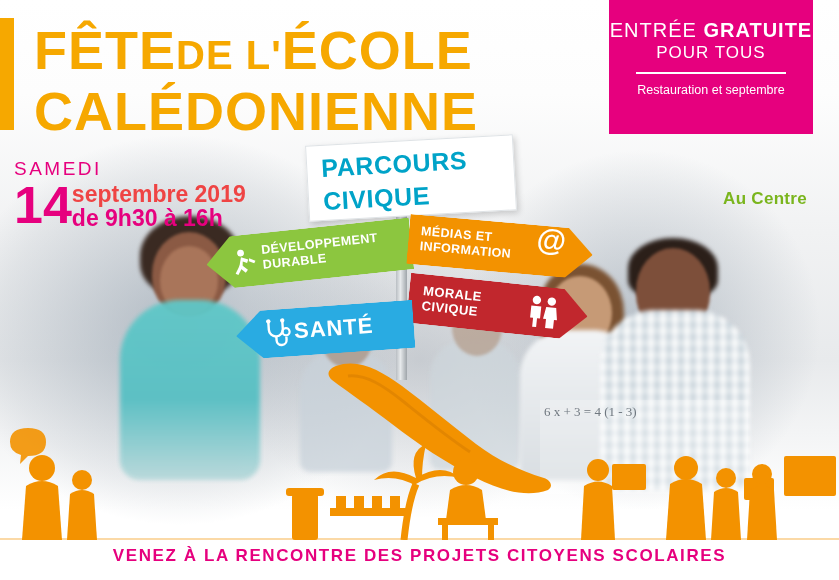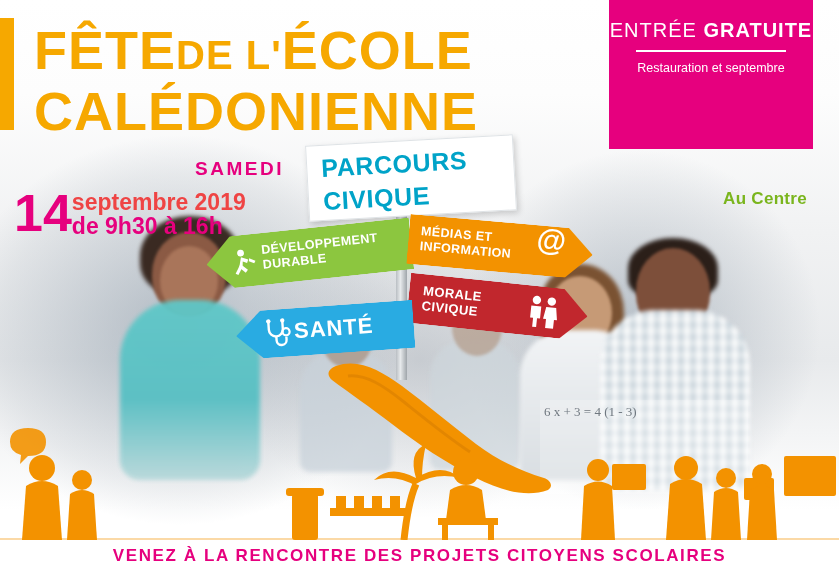--- a/index.html
+++ b/index.html
@@ -171,24 +171,23 @@
 
   
   .date-block {
     position: absolute;
     left: 14px; top: 158px;
     width: 270px;
   }
   .samedi {
     color: #e6007e;
     font-size: 19px;
-    font-weight: bold;
+    font-weight: normal;
     letter-spacing: 2.5px;
-    margin-bottom: 10px;
-    text-align: right;
+    margin-bottom: 2px;
   }
   .date-row {
     display: flex;
     align-items: flex-start;
   }
   .day-num {
     color: #e6007e;
     font-size: 52px;
     font-weight: bold;
     line-height: 46px;
@@ -204,21 +203,21 @@
     color: #e6007e;
     font-size: 23px;
     font-weight: bold;
     line-height: 25px;
   }
 
   
   .pink-box {
     position: absolute;
     right: 26px; top: 0;
-    width: 204px; height: 149px;
+    width: 204px; height: 134px;
     background: #e6007e;
     color: #ffffff;
     text-align: center;
     padding-top: 18px;
     box-sizing: border-box;
   }
   .pb-line1 {
     font-size: 20px;
     letter-spacing: 1px;
     line-height: 24px;
@@ -449,20 +448,21 @@
         <div class="month">septembre 2019</div>
         <div class="hours">de 9h30 à 16h</div>
       </div>
     </div>
   </div>
 
   <div class="pink-box">
     <div class="pb-line1">
       <span>ENTRÉE </span><b>GRATUITE</b>
     </div>
+    <div class="pb-line2">POUR TOUS</div>
     <div class="pb-rule"></div>
     <div class="pb-sub">Restauration et septembre</div>
   </div>
 
   <div class="venue">
     <div>Au Centre</div>
   </div>
 
   <div class="post"></div>
 

